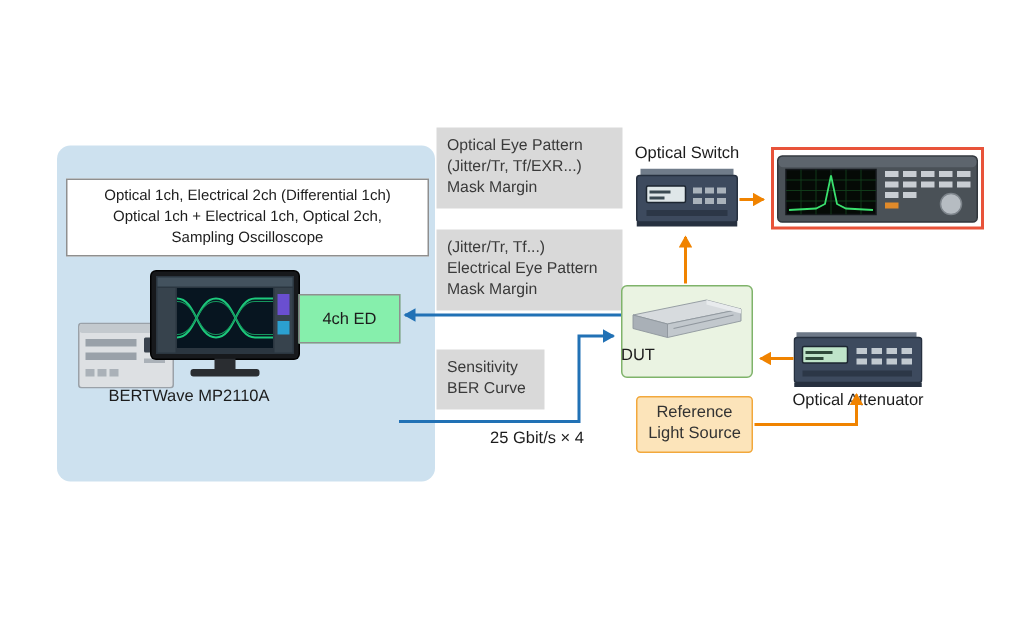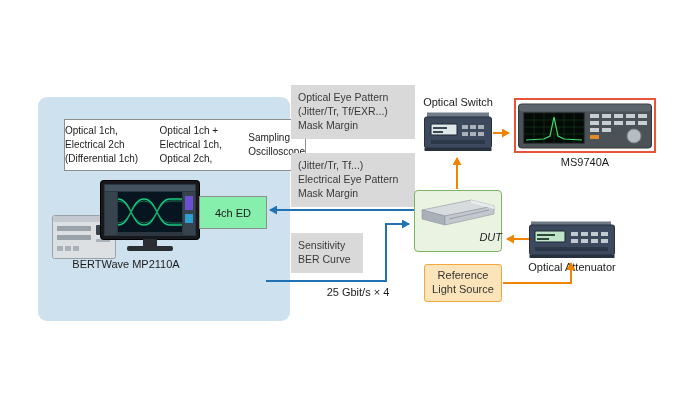--- a/index.html
+++ b/index.html
@@ -3,22 +3,22 @@
 <meta charset="utf-8">
 <style>
   html,body{margin:0;padding:0;background:#fff;}
   .stage{position:relative;width:680px;height:417px;background:#ffffff;
          font-family:"Liberation Sans",sans-serif;color:#222;overflow:hidden;}
   .abs{position:absolute;}
 
   
   .blue-panel{left:38px;top:97px;width:252px;height:224px;background:#cde1ef;border-radius:9px;}
   .spec-box{left:44px;top:119px;width:240px;height:50px;background:#fff;border:1px solid #8f8f8f;
-            display:flex;justify-content:center;align-items:center;
-            font-size:10px;line-height:1.38;color:#1c1c1c;margin-left:20px;}
+            display:flex;flex-direction:column;justify-content:center;align-items:center;
+            font-size:10px;line-height:1.38;color:#1c1c1c;}
   .io-box{width:66px;height:31px;background:#86efac;border:1px solid #8f8f8f;
           display:flex;align-items:center;justify-content:center;font-size:11px;color:#1c1c1c;}
   .ed-box{left:199px;top:196px;}
   .ppg-box{left:199px;top:265px;}
   .bertwave-label{left:40px;top:258px;width:172px;text-align:center;font-size:11px;color:#1c1c1c;}
 
   
   .monitor{left:101px;top:181px;width:98px;height:58px;background:#17191c;border-radius:3px;
            box-shadow:0 0 0 1px #000;}
   .monitor-stand{left:143px;top:239px;width:14px;height:8px;background:#2a2d31;}
@@ -29,21 +29,21 @@
   .callout-1{left:291px;top:85px;width:110px;}
   .callout-2{left:291px;top:153px;width:110px;}
   .callout-3{left:291px;top:233px;width:58px;}
 
   
   .switch-label{left:412px;top:96px;width:92px;text-align:center;font-size:11px;color:#1c1c1c;}
   .osa-frame{left:514px;top:98px;width:142px;height:55px;background:#fff;border:2px solid #e8533a;box-sizing:border-box;}
   .osa-label{left:505px;top:156px;width:160px;text-align:center;font-size:11px;line-height:1.25;color:#1c1c1c;}
   .dut-box{left:414px;top:190px;width:88px;height:62px;background:#eaf3e2;border:1.5px solid #7fb36a;
            border-radius:4px;box-sizing:border-box;}
-  .dut-label{left:414px;top:231px;width:88px;text-align:right;font-size:11px;color:#1c1c1c;font-style:italic;}
+  .dut-label{left:414px;top:231px;width:88px;text-align:left;font-size:11px;color:#1c1c1c;}
   .rls-box{left:424px;top:264px;width:78px;height:38px;background:#fce4ba;border:1.5px solid #f2a83c;
            border-radius:3px;box-sizing:border-box;display:flex;flex-direction:column;justify-content:center;
            align-items:center;font-size:11px;line-height:1.25;color:#333;}
   .atten-label{left:516px;top:261px;width:112px;text-align:center;font-size:11px;color:#1c1c1c;}
   .bitrate{left:316px;top:286px;width:84px;text-align:center;font-size:11px;color:#1c1c1c;}
 
   .layer{left:0;top:0;width:680px;height:417px;pointer-events:none;}
 </style>
 </head>
 <body>
@@ -156,21 +156,20 @@
         <rect x="96" y="19" width="9" height="4"></rect>
         <rect x="108" y="19" width="9" height="4"></rect>
         <rect x="120" y="19" width="9" height="4"></rect>
       <rect x="72" y="26" width="9" height="4"></rect>
         <rect x="84" y="26" width="9" height="4"></rect>
     </g>
     <rect x="72" y="33" width="9" height="4" fill="#e08a2a"></rect>
     <circle cx="116" cy="34" r="7" fill="#b6bcc2" stroke="#7d848b"></circle>
   </svg>
   <div class="abs osa-label">
-    <div>MS9740A</div>
   </div>
 
   <div class="abs dut-box"></div>
   <svg class="abs" style="left:419px;top:197px;" width="78" height="30" viewBox="0 0 78 30">
     <polygon points="3,13 52,3 75,9 26,19" fill="#d7dbde" stroke="#8f969d" stroke-width="0.6"></polygon>
     <polygon points="3,13 26,19 26,28 3,22" fill="#a9b0b7" stroke="#8f969d" stroke-width="0.6"></polygon>
     <polygon points="26,19 75,9 75,17 26,28" fill="#c2c8cd" stroke="#8f969d" stroke-width="0.6"></polygon>
     <polygon points="52,3 75,9 75,12 52,6" fill="#e8ebed"></polygon>
     <line x1="30" y1="22" x2="70" y2="13" stroke="#8f969d" stroke-width="0.8"></line>
   </svg>

